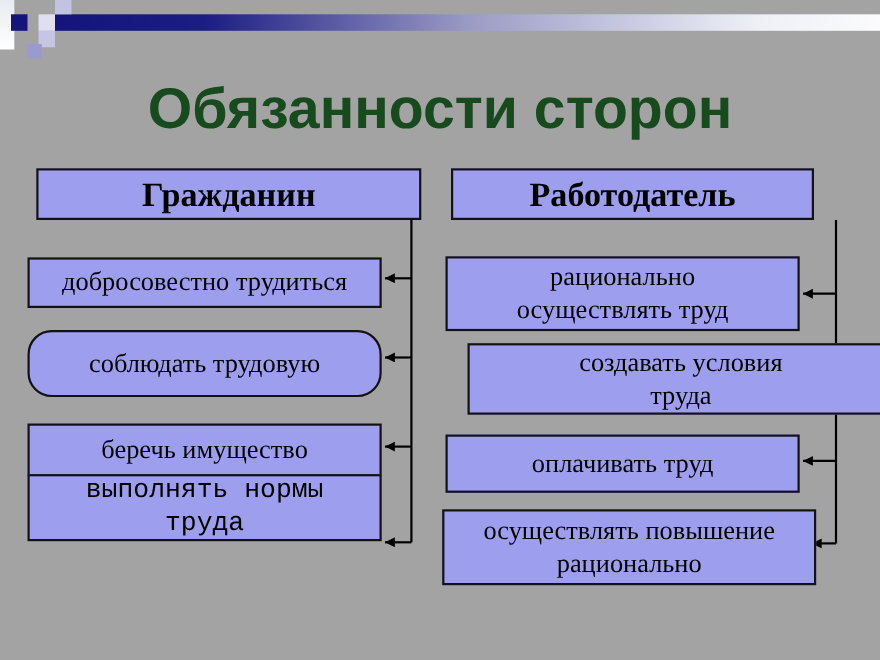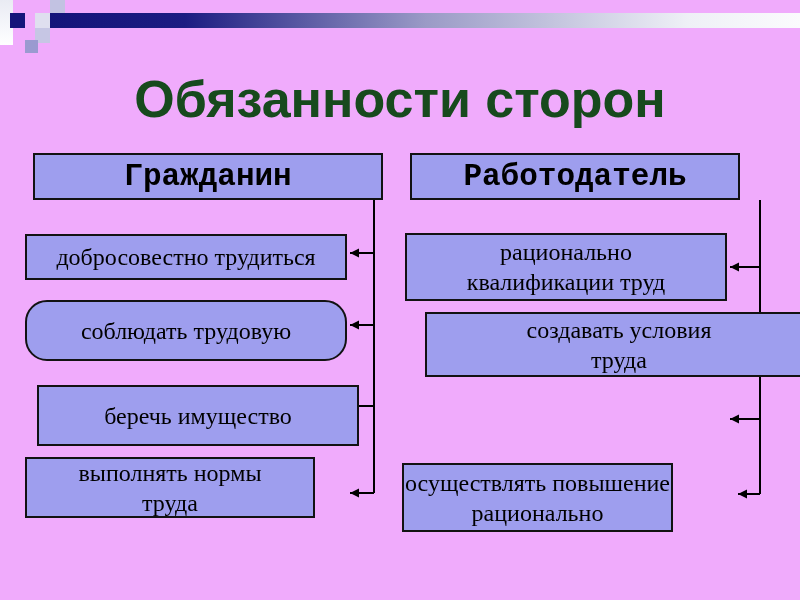--- a/index.html
+++ b/index.html
@@ -3,21 +3,21 @@
 <meta charset="utf-8">
 <style>
   html, body { margin: 0; padding: 0; }
   body {
     width: 800px; height: 600px;
     background: #ffffff;
     font-family: "Liberation Serif", serif;
     position: relative;
     overflow: hidden;
   }
-  .slide { position: absolute; inset: 0; width: 800px; height: 600px; background: #f0abfc; }
+  .slide { position: absolute; inset: 0; width: 800px; height: 600px; background: #a3a3a3; }
 
   
   .decor { position: absolute; }
   .decor-left-col { left: 0; top: 0; width: 13px; height: 45px;
     background: linear-gradient(180deg, #e9ebf3 0%, #f6f7fb 60%, #ffffff 100%); }
   .decor-bar { left: 50px; top: 13px; width: 750px; height: 15px;
     background: linear-gradient(90deg, var(--accent-dark, #14147a) 0%, #1c1c82 18%, #9a9ac6 50%, #eef0f6 85%, #fbfbfd 100%); }
   .sq { position: absolute; }
   .sq-navy  { left: 10px; top: 13px; width: 15px; height: 15px; background: var(--accent-dark, #14147a); }
   .sq-a     { left: 50px; top: 0;    width: 15px; height: 13px; background: #c2c2e2; }
@@ -45,37 +45,36 @@
     border: 2px solid var(--box-border, #121212);
     display: flex; flex-direction: column;
     align-items: center; justify-content: center;
     text-align: center;
     color: #000;
   }
   .hdr {
     font-weight: bold;
     font-size: 31px;
     line-height: 1.0;
-    font-family: Liberation Mono, monospace;
   }
   .item { font-size: 24px; line-height: 30px; }
   .item .line { display: block; }
 
   .hdr-left  { left: 33px;  top: 153px; width: 350px; height: 47px; }
   .hdr-right { left: 410px; top: 153px; width: 330px; height: 47px; }
 
   .l1 { left: 25px; top: 234px; width: 322px; height: 46px; }
   .l2 { left: 25px; top: 300px; width: 322px; height: 61px; border-radius: 22px; }
-  .l3 { left: 25px; top: 385px; width: 322px; height: 61px; margin-left: 12px; }
-  .l4 { left: 25px; top: 457px; width: 290px; height: 61px; }
+  .l3 { left: 25px; top: 385px; width: 322px; height: 48px; }
+  .l4 { left: 25px; top: 431px; width: 322px; height: 61px; font-family: Liberation Mono, monospace; }
 
   .r1 { left: 405px; top: 233px; width: 322px; height: 68px; }
   .r2 { left: 425px; top: 312px; width: 388px; height: 65px; }
   .r3 { left: 405px; top: 395px; width: 322px; height: 53px; }
-  .r4 { left: 402px; top: 463px; width: 271px; height: 69px; text-align: center; }
+  .r4 { left: 402px; top: 463px; width: 340px; height: 69px; text-align: center; }
 
   
   svg.connectors { position: absolute; left: 0; top: 0; width: 800px; height: 600px; pointer-events: none; }
   svg.connectors path, svg.connectors line { stroke: var(--connector, #000); stroke-width: 2; fill: none; }
   svg.connectors marker path { fill: var(--connector, #000); stroke: none; }
 </style>
 </head>
 <body style="--title-color: #174a1d; --box-fill: #9e9eee; --box-border: #121212; --accent-dark: #14147a; --connector: #000000;">
 
 <div class="slide">
@@ -123,24 +122,27 @@
   </div>
   <div class="node item l4">
     <span class="line">выполнять нормы</span>
     <span class="line">труда</span>
   </div>
 
   <div class="node hdr hdr-right">Работодатель</div>
 
   <div class="node item r1">
     <span class="line">рационально</span>
-    <span class="line">квалификации труд</span>
+    <span class="line">осуществлять труд</span>
   </div>
   <div class="node item r2">
     <span class="line">создавать условия</span>
     <span class="line">труда</span>
+  </div>
+  <div class="node item r3">
+    <span class="line">оплачивать труд</span>
   </div>
   <div class="node item r4">
     <span class="line">осуществлять повышение</span>
     <span class="line">рационально</span>
   </div>
 
 </div>
 
 </body></html>

